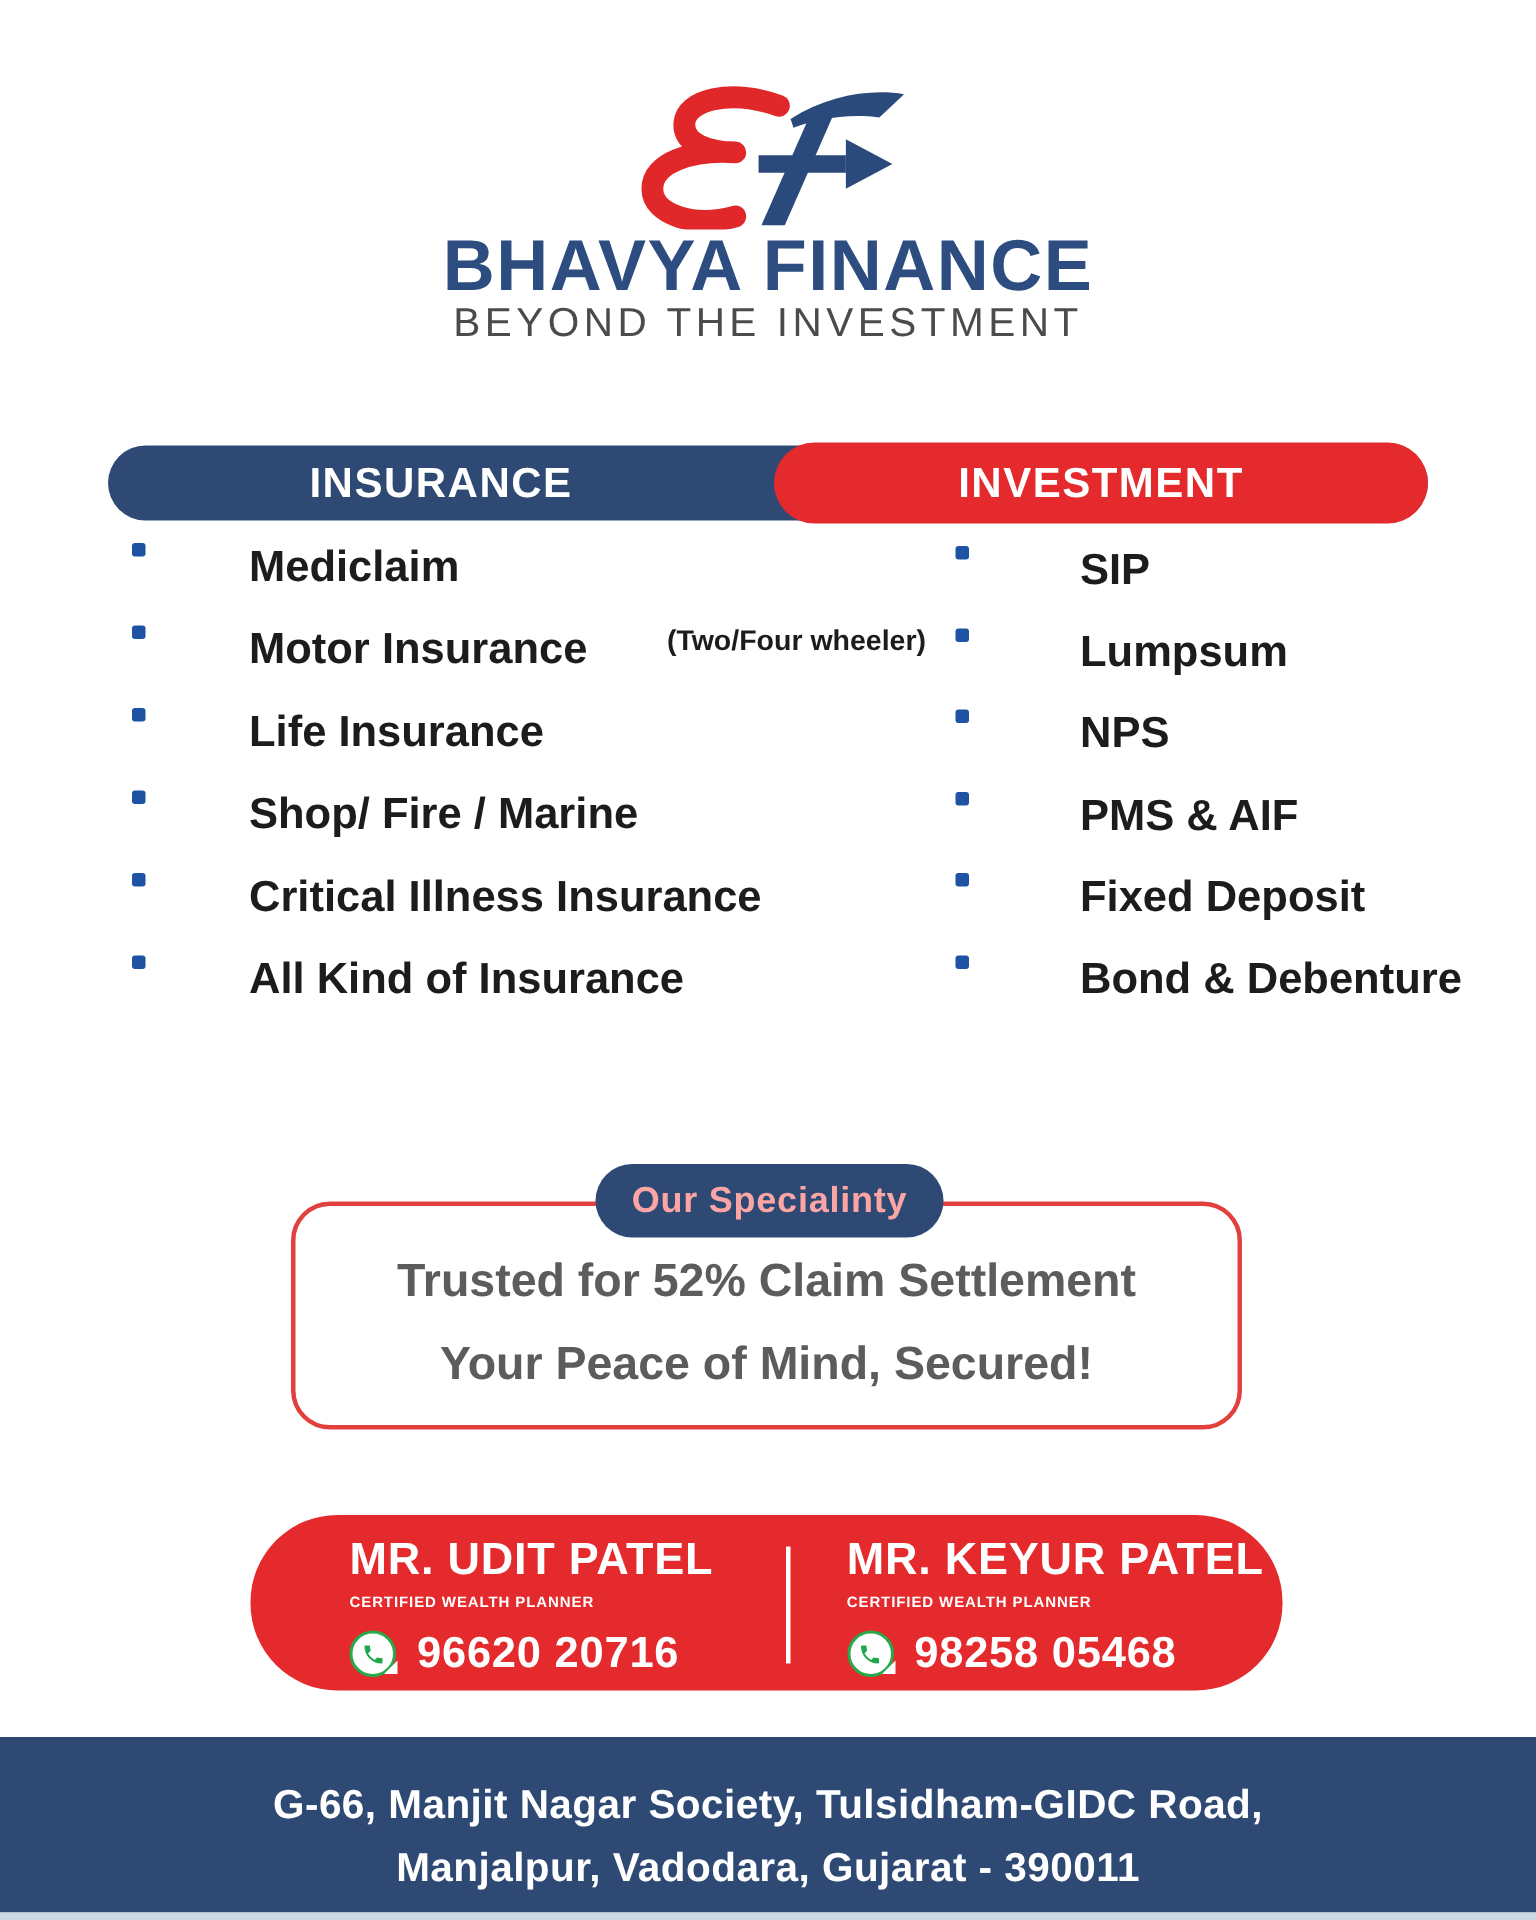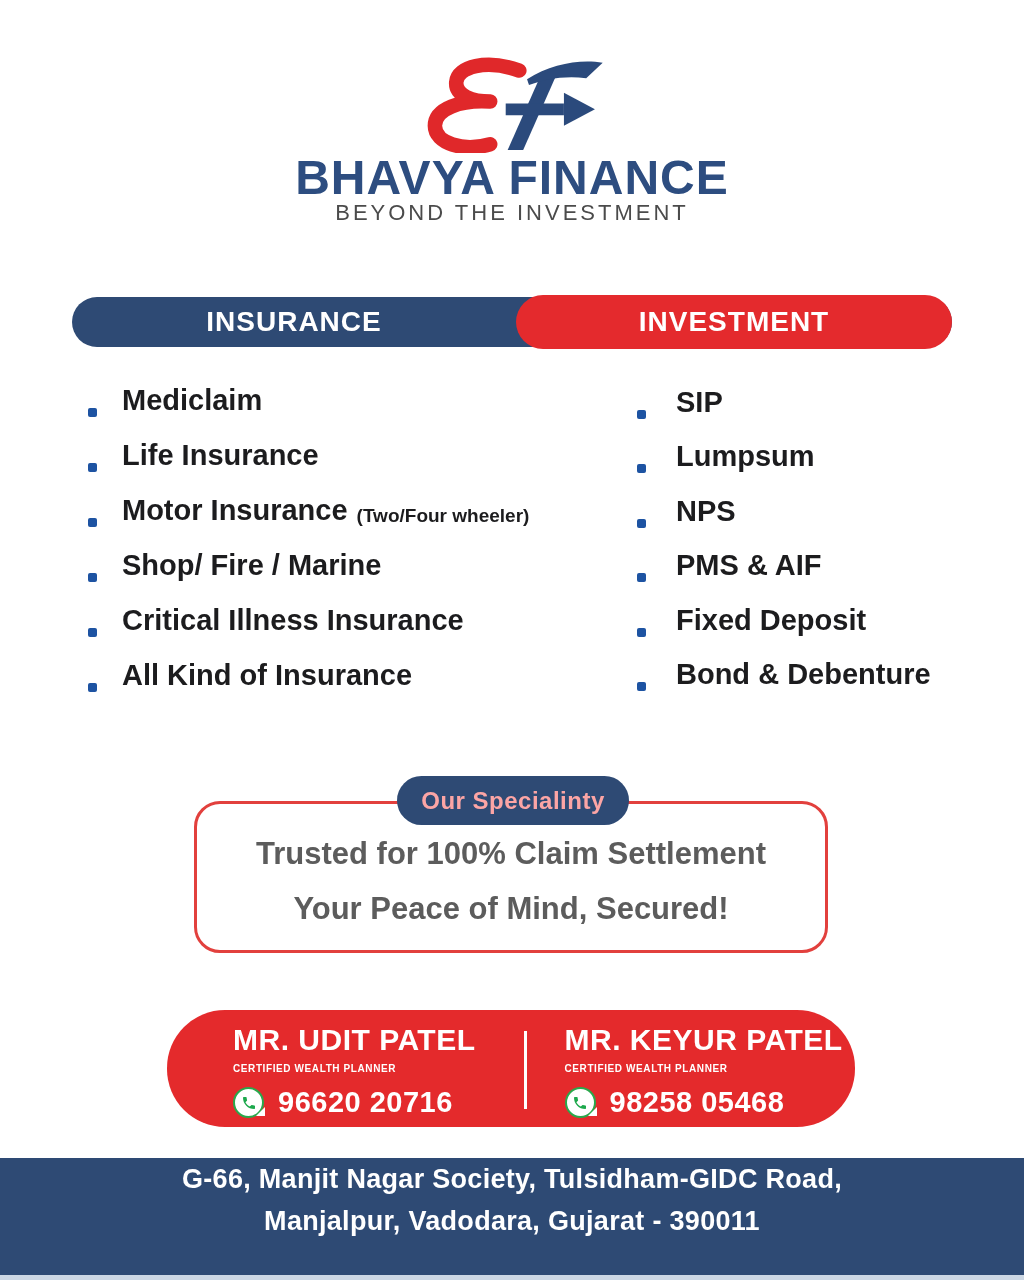--- a/index.html
+++ b/index.html
@@ -9,21 +9,21 @@
   }
   
   .logo{position:absolute;left:420px;top:56px;}
   .brand-name{
     position:absolute;left:0;top:150px;width:1024px;margin:0;
     text-align:center;font-size:48px;font-weight:bold;letter-spacing:1px;
     color:#2d4d80;
   }
   .brand-tagline{
     position:absolute;left:0;top:200px;width:1024px;
-    text-align:center;font-size:22px;font-weight:normal;letter-spacing:3px;
+    text-align:center;font-size:27px;font-weight:normal;letter-spacing:3px;
     color:#4b4b4b;
   }
   
   .pillbar{position:absolute;left:72px;top:297px;width:880px;height:50px;}
   .pill-blue{
     position:absolute;left:0;top:0;width:880px;height:50px;
     background:#2e4a74;border-radius:25px;
   }
   .pill-red{
     position:absolute;left:444px;top:-2px;width:436px;height:54px;
@@ -32,21 +32,21 @@
   .pill-label{
     position:absolute;top:0;height:100%;display:flex;align-items:center;justify-content:center;
     color:#ffffff;font-size:28px;font-weight:bold;letter-spacing:1px;
   }
   .pill-label.ins{left:0;width:444px;}
   .pill-label.inv{left:444px;width:436px;top:-2px;height:54px;}
   
   .list{position:absolute;margin:0;padding:0;list-style:none;}
   .list-left{left:88px;top:362px;width:500px;}
   .list-right{left:637px;top:364px;width:360px;}
-  .list li{display:flex;align-items:flex-end;height:55px;}
+  .list li{display:flex;align-items:flex-start;height:55px;gap:44px;}
   .list-right li{height:54.5px;}
   .bullet{
     width:9px;height:9px;border-radius:2px;background:#1d53a2;
     margin-right:25px;flex:0 0 auto;
   }
   .list-right .bullet{margin-right:30px;}
   .item-label{font-size:29px;font-weight:bold;color:#1c1c1e;white-space:nowrap;}
   .item-note{font-size:19px;font-weight:bold;color:#1c1c1e;margin-left:9px;white-space:nowrap;}
   
   .spec-box{
@@ -81,21 +81,21 @@
     display:flex;align-items:center;justify-content:center;
   }
   .wa-icon::after{
     content:'';position:absolute;right:-3px;bottom:0px;
     width:0;height:0;border-left:9px solid transparent;border-bottom:9px solid #ffffff;
   }
   .c-number{font-size:29px;font-weight:bold;margin-left:14px;letter-spacing:0.5px;white-space:nowrap;}
   
   .footer{
     position:absolute;left:0;top:1158px;width:1024px;height:117px;
-    background:#2e4a74;box-sizing:border-box;
+    background:#2e4a74;box-sizing:border-box;padding-top:24px;
     display:flex;flex-direction:column;align-items:center;
   }
   .footer-line{color:#ffffff;font-size:27px;font-weight:bold;letter-spacing:0.3px;line-height:42px;}
   .bottom-strip{position:absolute;left:0;top:1275px;width:1024px;height:5px;background:#ccd7e4;}
 </style>
 </head>
 <body>
 
 <div class="page">
 
@@ -117,29 +117,29 @@
     <div class="pill-label inv">INVESTMENT</div>
   </div>
 
   <ul class="list list-left">
     <li>
         <span class="bullet"></span>
         <span class="item-label">Mediclaim</span>
       </li>
     <li>
         <span class="bullet"></span>
-        <span class="item-label">Life Insurance</span>
-      </li>
-    <li>
-        <span class="bullet"></span>
         <span class="item-label">Motor Insurance</span>
         <span class="item-note">(Two/Four wheeler)</span>
       </li>
     <li>
         <span class="bullet"></span>
+        <span class="item-label">Life Insurance</span>
+      </li>
+    <li>
+        <span class="bullet"></span>
         <span class="item-label">Shop/ Fire / Marine</span>
       </li>
     <li>
         <span class="bullet"></span>
         <span class="item-label">Critical Illness Insurance</span>
       </li>
     <li>
         <span class="bullet"></span>
         <span class="item-label">All Kind of Insurance</span>
       </li>
@@ -167,21 +167,21 @@
         <span class="item-label">Fixed Deposit</span>
       </li>
     <li>
         <span class="bullet"></span>
         <span class="item-label">Bond &amp; Debenture</span>
       </li>
   </ul>
 
   <div class="spec-badge">Our Specialinty</div>
   <div class="spec-box">
-    <div class="spec-line">Trusted for 100% Claim Settlement</div>
+    <div class="spec-line">Trusted for 52% Claim Settlement</div>
     <div class="spec-line">Your Peace of Mind, Secured!</div>
   </div>
 
   <div class="contact-card">
     <div class="contact c0">
       <div class="c-name">MR. UDIT PATEL</div>
       <div class="c-title">CERTIFIED WEALTH PLANNER</div>
       <div class="c-phone">
         <span class="wa-icon">
           <svg width="16" height="16" viewBox="0 0 24 24">

